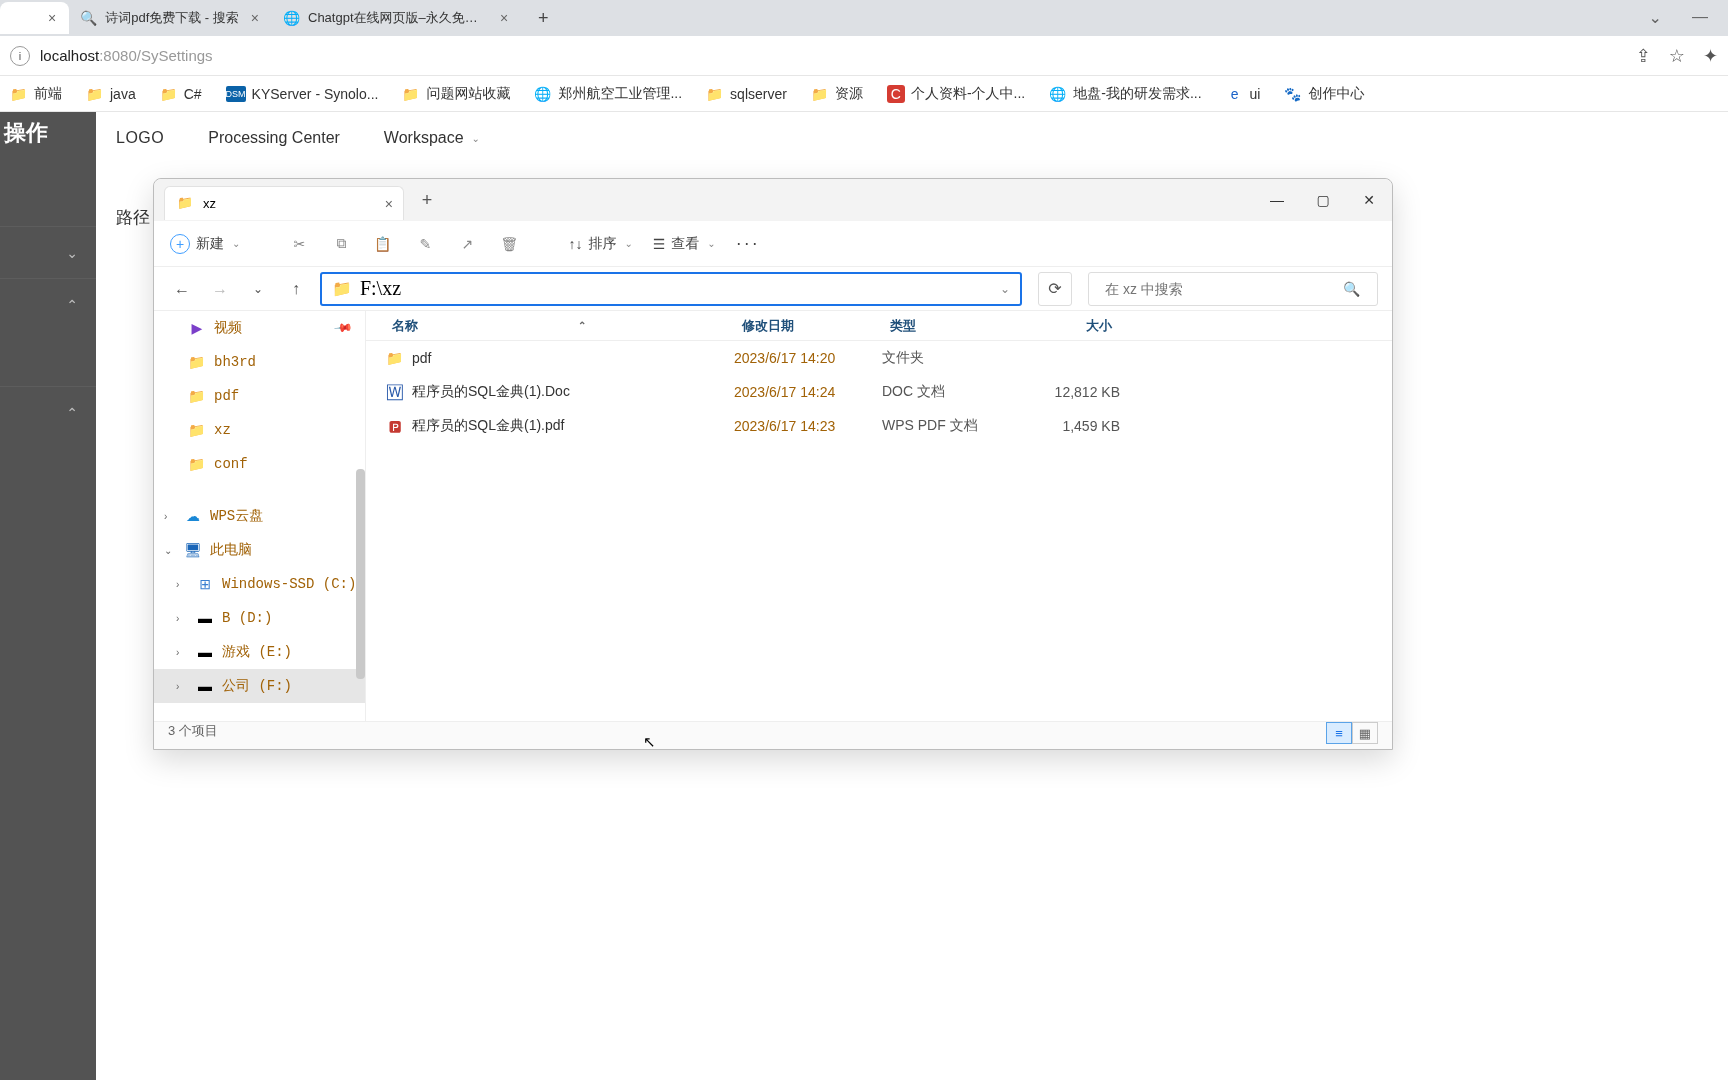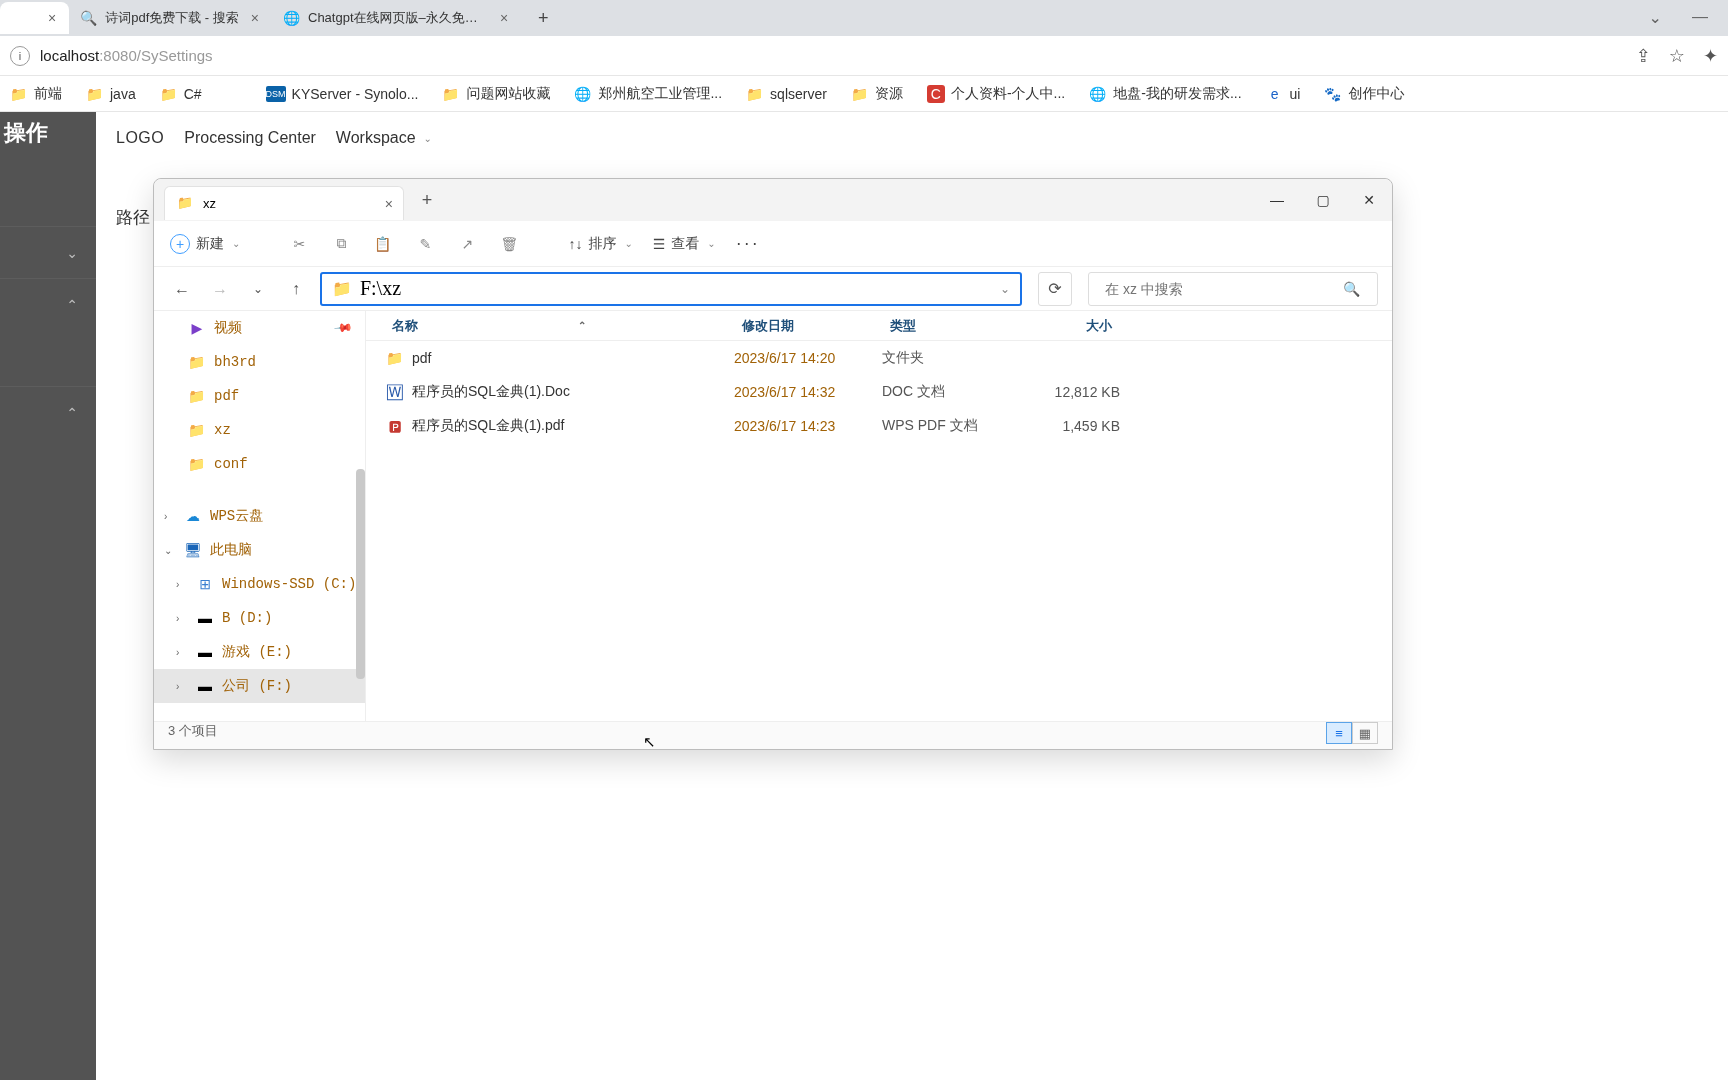--- a/index.html
+++ b/index.html
@@ -28,21 +28,21 @@
 .folder-i { color: #e6b84f; }
 
 
 .page-row { display: flex; height: calc(1080px - 112px); }
 .left-panel { width: 96px; background: #535353; color: #fff; padding-top: 2px; }
 .left-panel .lp-title { font-size: 22px; font-weight: 600; padding: 4px 0 14px 4px; }
 .left-panel .lp-item { height: 52px; display: flex; align-items: center; justify-content: flex-end; padding-right: 18px; border-top: 1px solid rgba(255,255,255,0.06); }
 .left-panel .lp-chevron { font-size: 14px; color: #bdbdbd; }
 
 .page-main { flex: 1; background: #fff; position: relative; }
-.top-nav { height: 52px; display: flex; align-items: center; padding: 0 20px; gap: 20px; font-size: 16px; color: #333; }
+.top-nav { height: 52px; display: flex; align-items: center; padding: 0 20px; gap: 44px; font-size: 16px; color: #333; }
 .top-nav .logo { font-weight: 400; letter-spacing: 0.5px; }
 .top-nav .nav-item { cursor: pointer; display:flex; align-items:center; gap:6px;}
 .path-label { position: absolute; left: 20px; top: 94px; font-size: 17px; color: #333; }
 
 
 .explorer-window { position: absolute; left: 153px; top: 178px; width: 1240px; height: 572px; background: #f9f9f9; border: 1px solid #bcbcbc; border-radius: 8px 8px 0 0; box-shadow: 0 10px 30px rgba(0,0,0,0.15); display: flex; flex-direction: column; }
 
 .exp-titlebar { height: 42px; display: flex; align-items: center; background: #f3f3f3; position: relative; border-radius: 8px 8px 0 0; }
 .exp-tab { height: 34px; margin: 6px 0 0 10px; background: #fff; border-radius: 6px 6px 0 0; display: flex; align-items: center; padding: 0 40px 0 12px; font-size: 13px; position: relative; min-width: 240px; border:1px solid #e2e2e2; border-bottom:none;}
 .exp-tab .tab-ico { width: 18px; height: 18px; margin-right: 8px; color: #e6b84f; }
@@ -149,21 +149,21 @@
     </div>
   <div class="bookmark-item">
       <span class="bm-icon folder-i">📁</span>
       <span>java</span>
     </div>
   <div class="bookmark-item">
       <span class="bm-icon folder-i">📁</span>
       <span>C#</span>
     </div>
   <div class="bookmark-item">
-      <span class="bm-icon" style="background:#0a62a8;color:#fff;font-size:9px;width:20px;height:16px;border-radius:2px;margin-left:40px;">DSM</span>
+      <span class="bm-icon" style="background:#0a62a8;color:#fff;font-size:9px;width:20px;height:16px;border-radius:2px;">DSM</span>
       <span>KYServer - Synolo...</span>
     </div>
   <div class="bookmark-item">
       <span class="bm-icon folder-i">📁</span>
       <span>问题网站收藏</span>
     </div>
   <div class="bookmark-item">
       <span class="bm-icon">🌐</span>
       <span>郑州航空工业管理...</span>
     </div>
@@ -357,21 +357,21 @@
           </div>
         <div class="fdate">2023/6/17 14:20</div>
         <div class="ftype">文件夹</div>
         <div class="fsize"></div>
       </div>
       <div class="file-row">
         <div class="fname">
             <span class="file-ico ico-doc">🅆</span>
             <span>程序员的SQL金典(1).Doc</span>
           </div>
-        <div class="fdate">2023/6/17 14:32</div>
+        <div class="fdate">2023/6/17 14:24</div>
         <div class="ftype">DOC 文档</div>
         <div class="fsize">12,812 KB</div>
       </div>
       <div class="file-row">
         <div class="fname">
             <span class="file-ico ico-pdf">🅿</span>
             <span>程序员的SQL金典(1).pdf</span>
           </div>
         <div class="fdate">2023/6/17 14:23</div>
         <div class="ftype">WPS PDF 文档</div>

